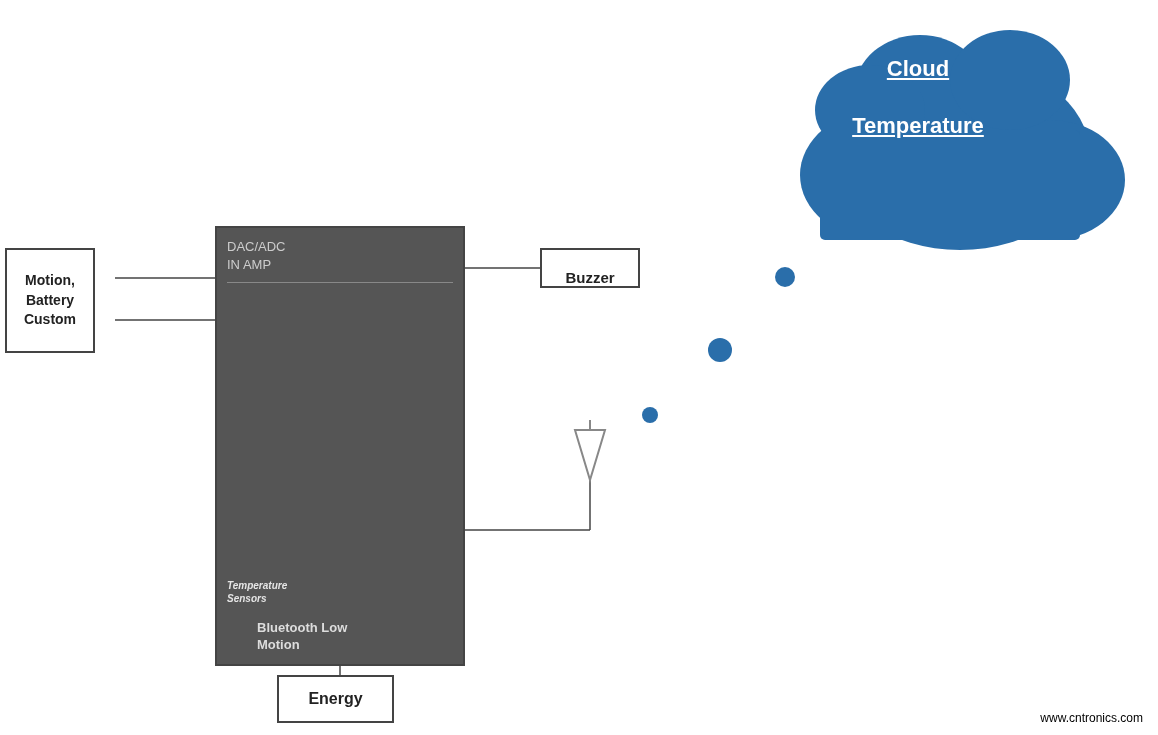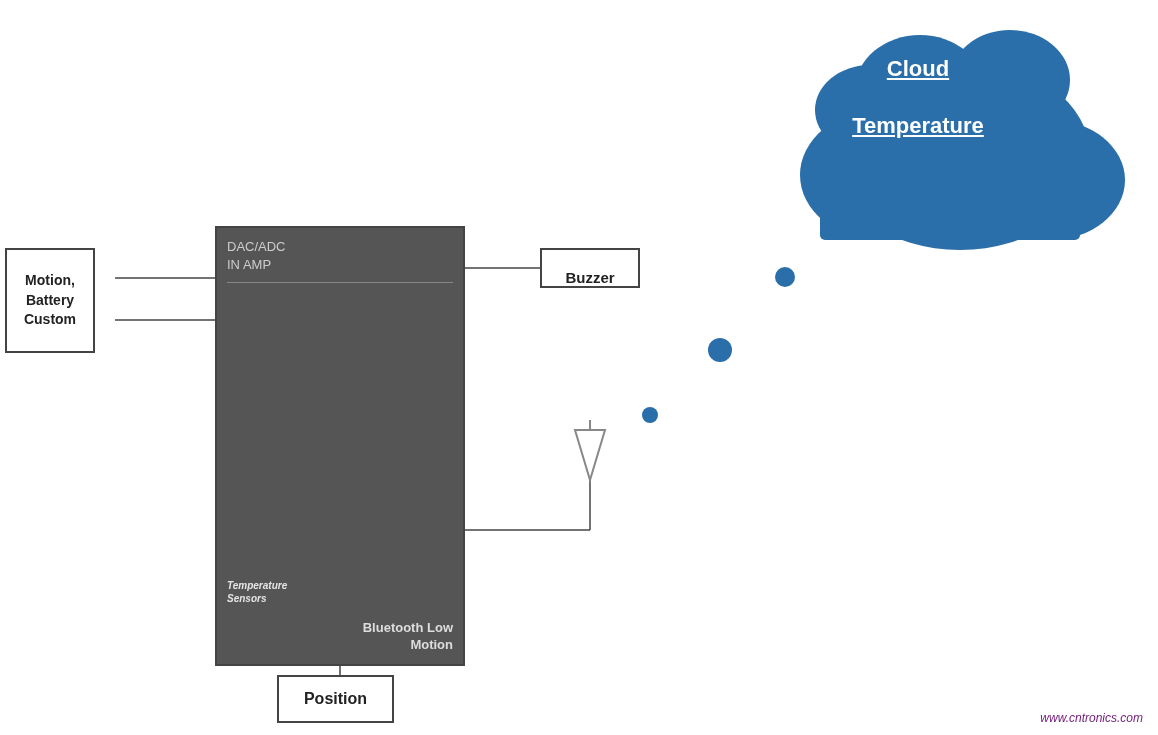--- a/index.html
+++ b/index.html
@@ -144,42 +144,40 @@
       right: 130px;
       text-decoration: underline;
     }
 
     
     .website {
       position: absolute;
       bottom: 10px;
       right: 15px;
       font-size: 12px;
-      color: #701a75;
-      font-style: italic;
+      color: #000000;
     }
 
     
     .temp-label {
       color: #e5e5e5;
       font-size: 10px;
       font-weight: bold;
       margin-top: 20px;
       line-height: 1.3;
       font-style: italic;
     }
 
     .ble-label {
       color: #dddddd;
       font-size: 13px;
       font-weight: bold;
       margin-top: 15px;
       margin-left: 30px;
       line-height: 1.3;
-      text-align: right;
     }
   </style>
 </head>
 <body>
 
 <svg class="lines" viewBox="0 0 1158 735" xmlns="http://www.w3.org/2000/svg">
 
   <g>
     <ellipse cx="960" cy="155" rx="130" ry="95" fill="#2a6eaa"></ellipse>
     <ellipse cx="880" cy="175" rx="80" ry="65" fill="#2a6eaa"></ellipse>
@@ -239,18 +237,18 @@
       <span>Motion</span>
     </div>
   </div>
 </div>
 
 <div class="buzzer-box">
   <span class="buzzer-label">Buzzer</span>
 </div>
 
 <div class="battery-box">
-  <span class="battery-label">Position</span>
+  <span class="battery-label">Energy</span>
 </div>
 
 <div class="website">
   <span>www.cntronics.com</span>
 </div>
 
 </body></html>

